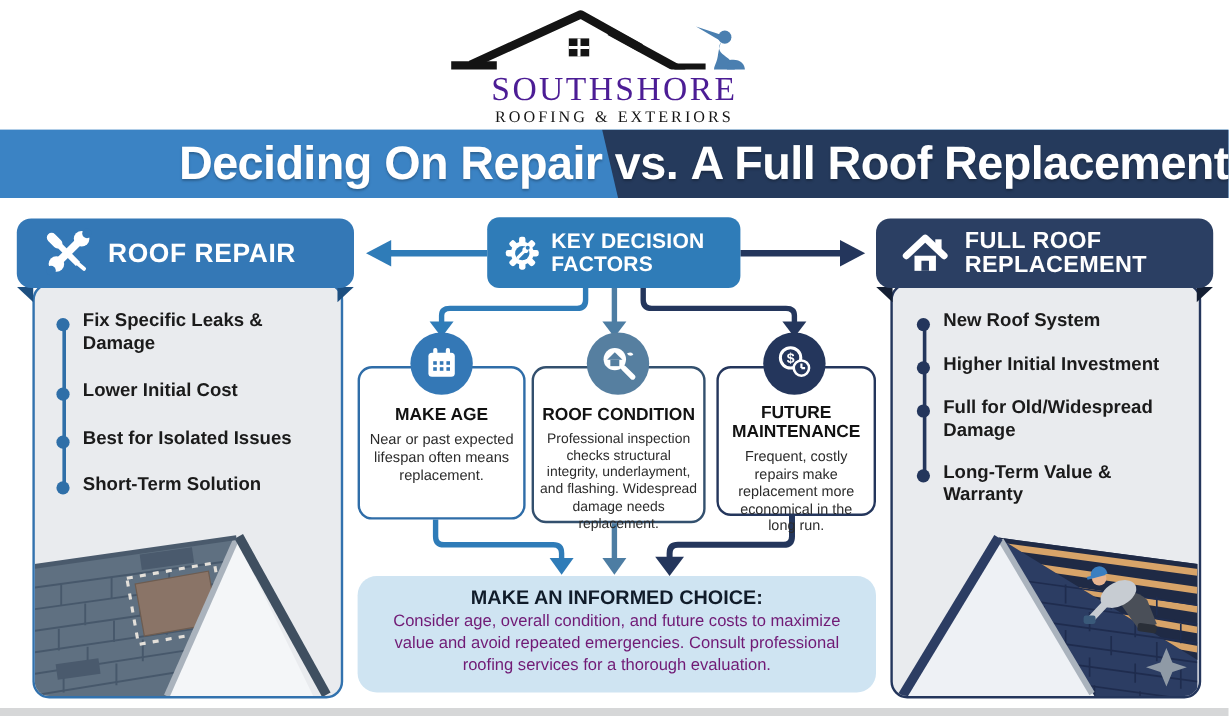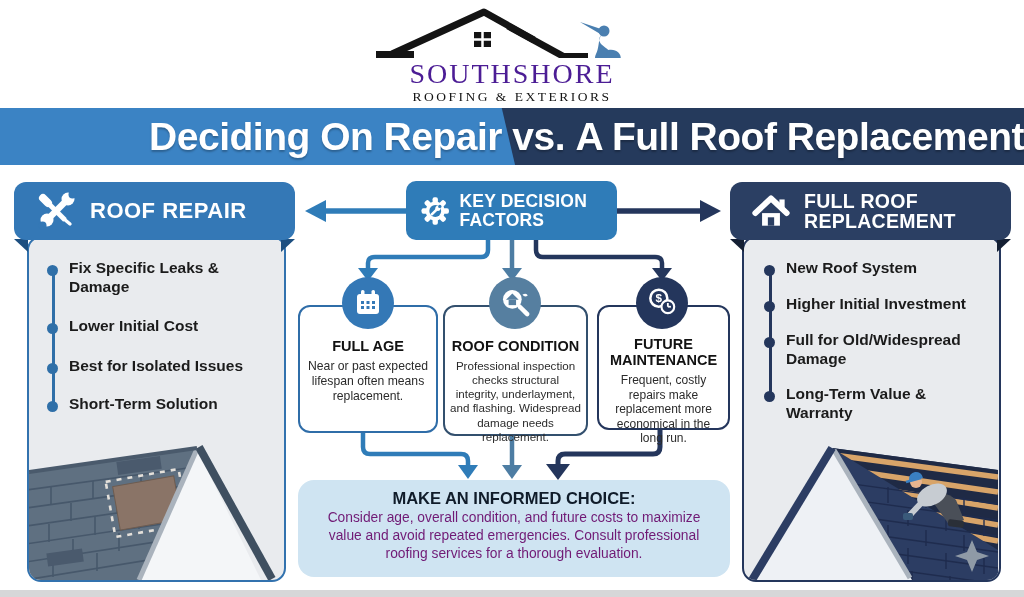--- a/index.html
+++ b/index.html
@@ -331,21 +331,21 @@
     <svg width="34" height="34" viewBox="0 0 32 32">
       <circle cx="13" cy="11.5" r="8" fill="#24365c" stroke="#fff" stroke-width="2.4"></circle>
       <text x="13" y="15.5" text-anchor="middle" font-size="11" font-weight="bold" fill="#fff" font-family="Liberation Sans, sans-serif">$</text>
       <circle cx="21.5" cy="19.5" r="6" fill="#24365c" stroke="#fff" stroke-width="2"></circle>
       <line x1="21.5" y1="19.5" x2="21.5" y2="16" stroke="#fff" stroke-width="1.7"></line>
       <line x1="21.5" y1="19.5" x2="24.4" y2="19.5" stroke="#fff" stroke-width="1.7"></line>
     </svg>
   </div>
 
   <div class="abs factor-box fb1">
-    <div class="factor-title">FULL AGE</div>
+    <div class="factor-title">MAKE AGE</div>
     <div class="factor-text" style="font-size:12.2px;">Near or past expected lifespan often means replacement.</div>
   </div>
   <div class="abs factor-box fb2">
     <div class="factor-title">ROOF CONDITION</div>
     <div class="factor-text">Professional inspection checks structural integrity, underlayment, and flashing. Widespread damage needs replacement.</div>
   </div>
   <div class="abs factor-box fb3">
     <div class="factor-title">FUTURE MAINTENANCE</div>
     <div class="factor-text" style="font-size:12px;">Frequent, costly repairs make replacement more economical in the long run.</div>
   </div>

